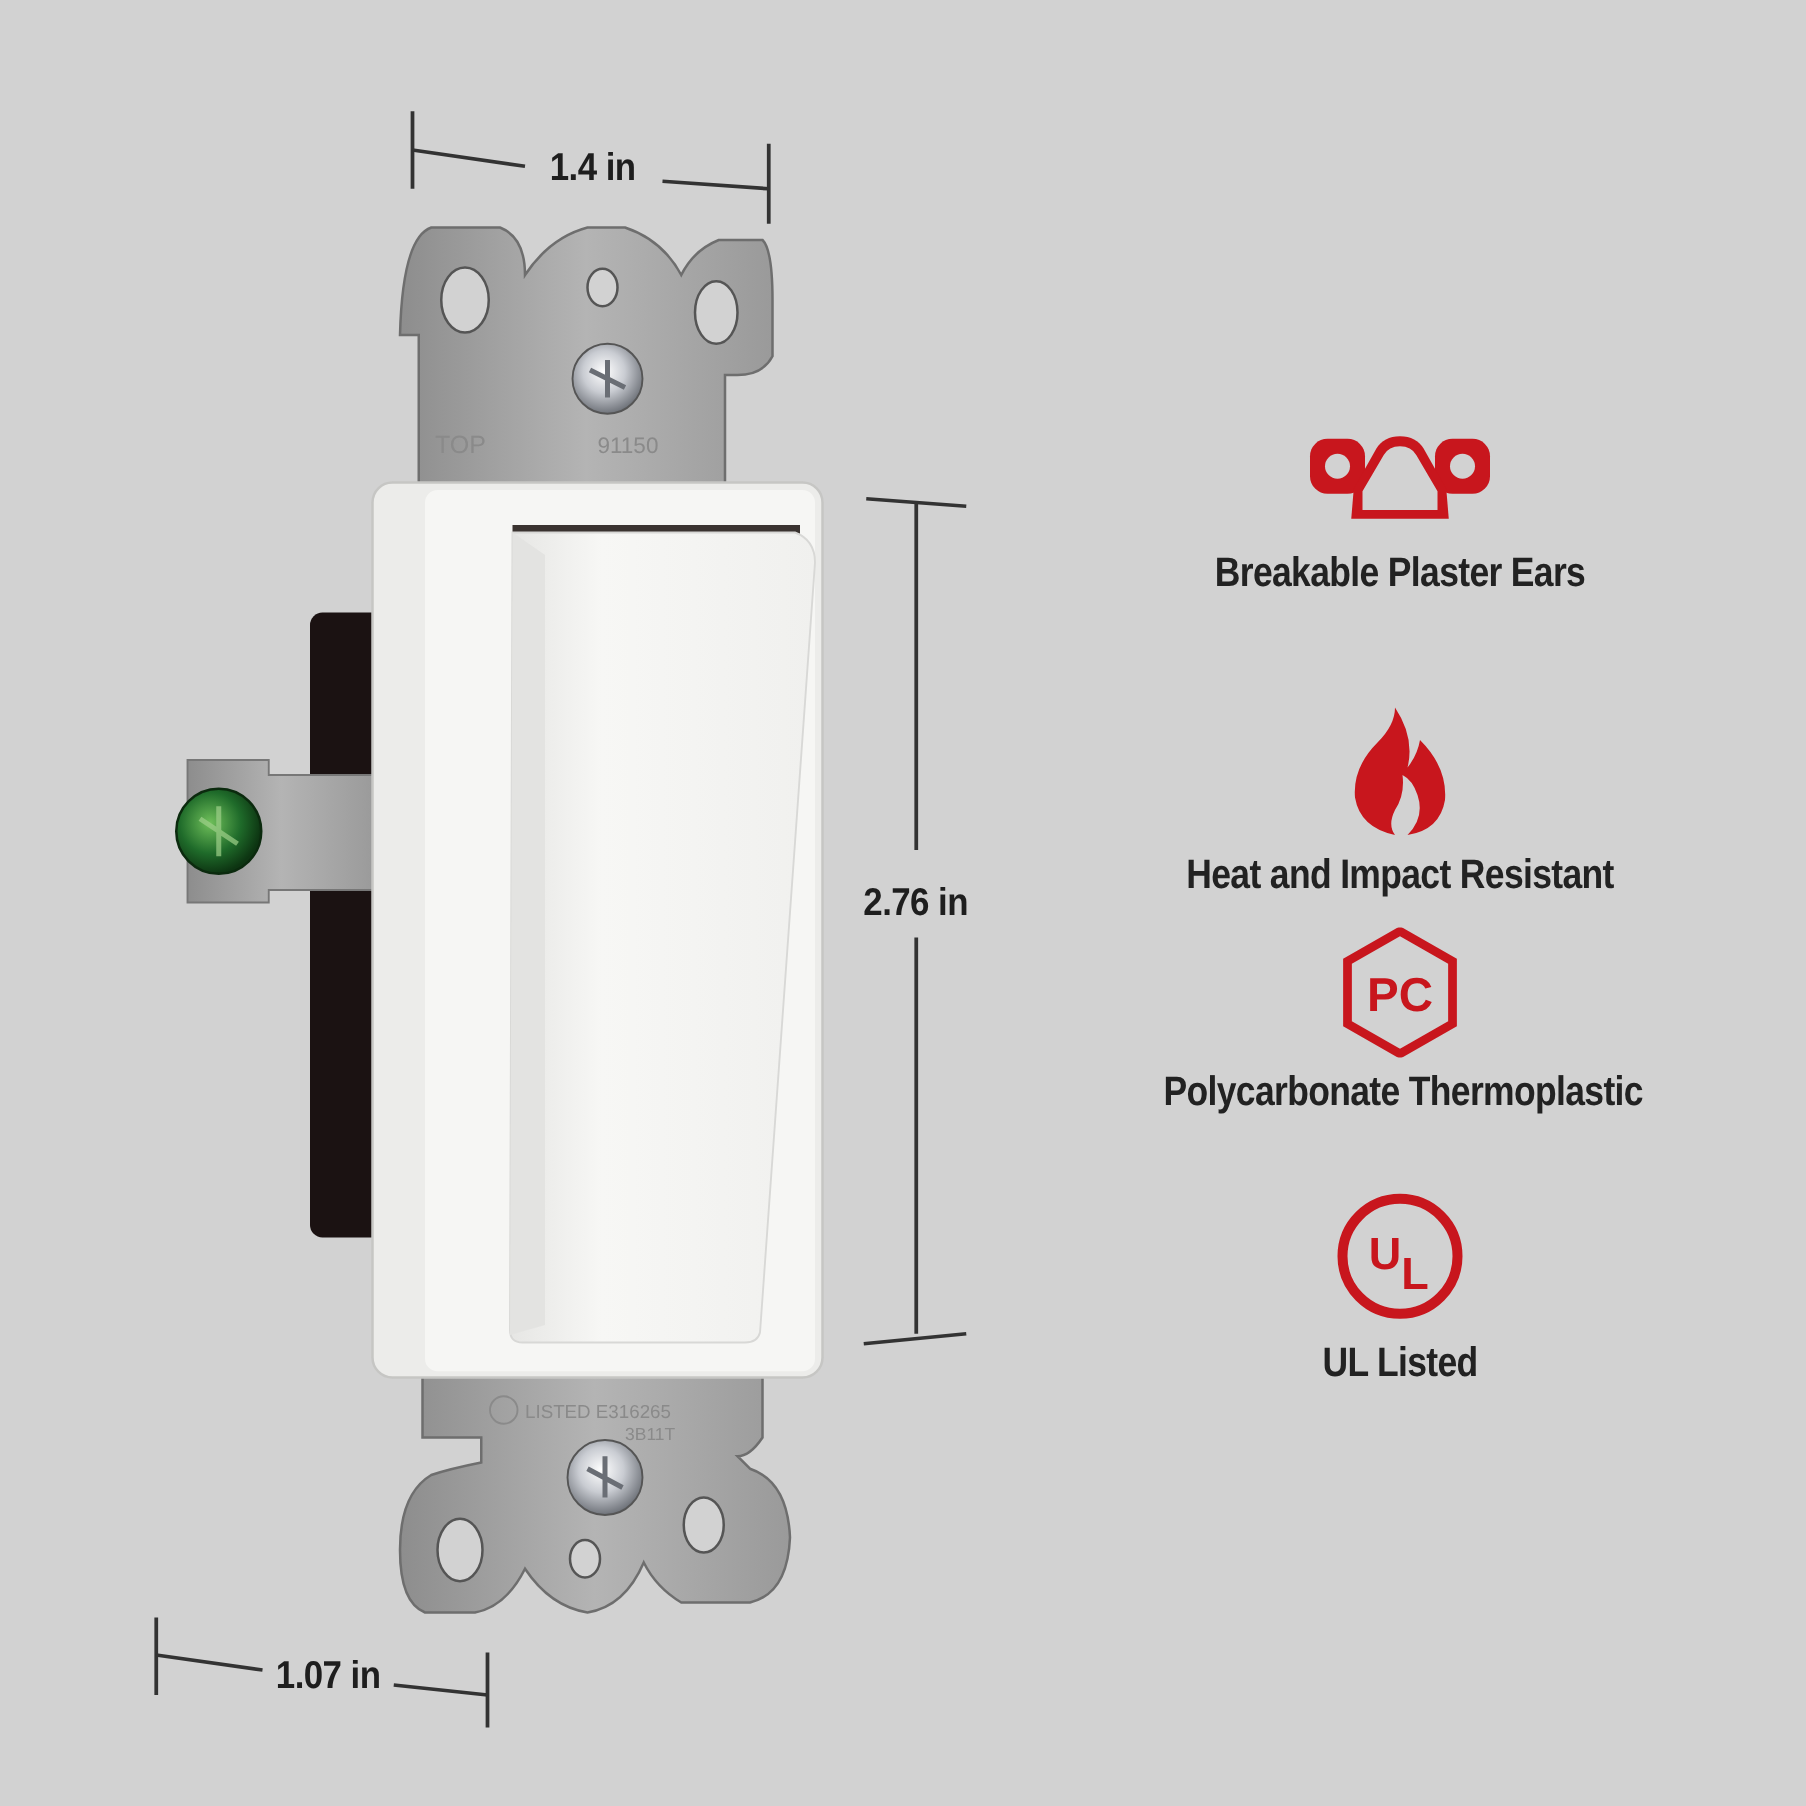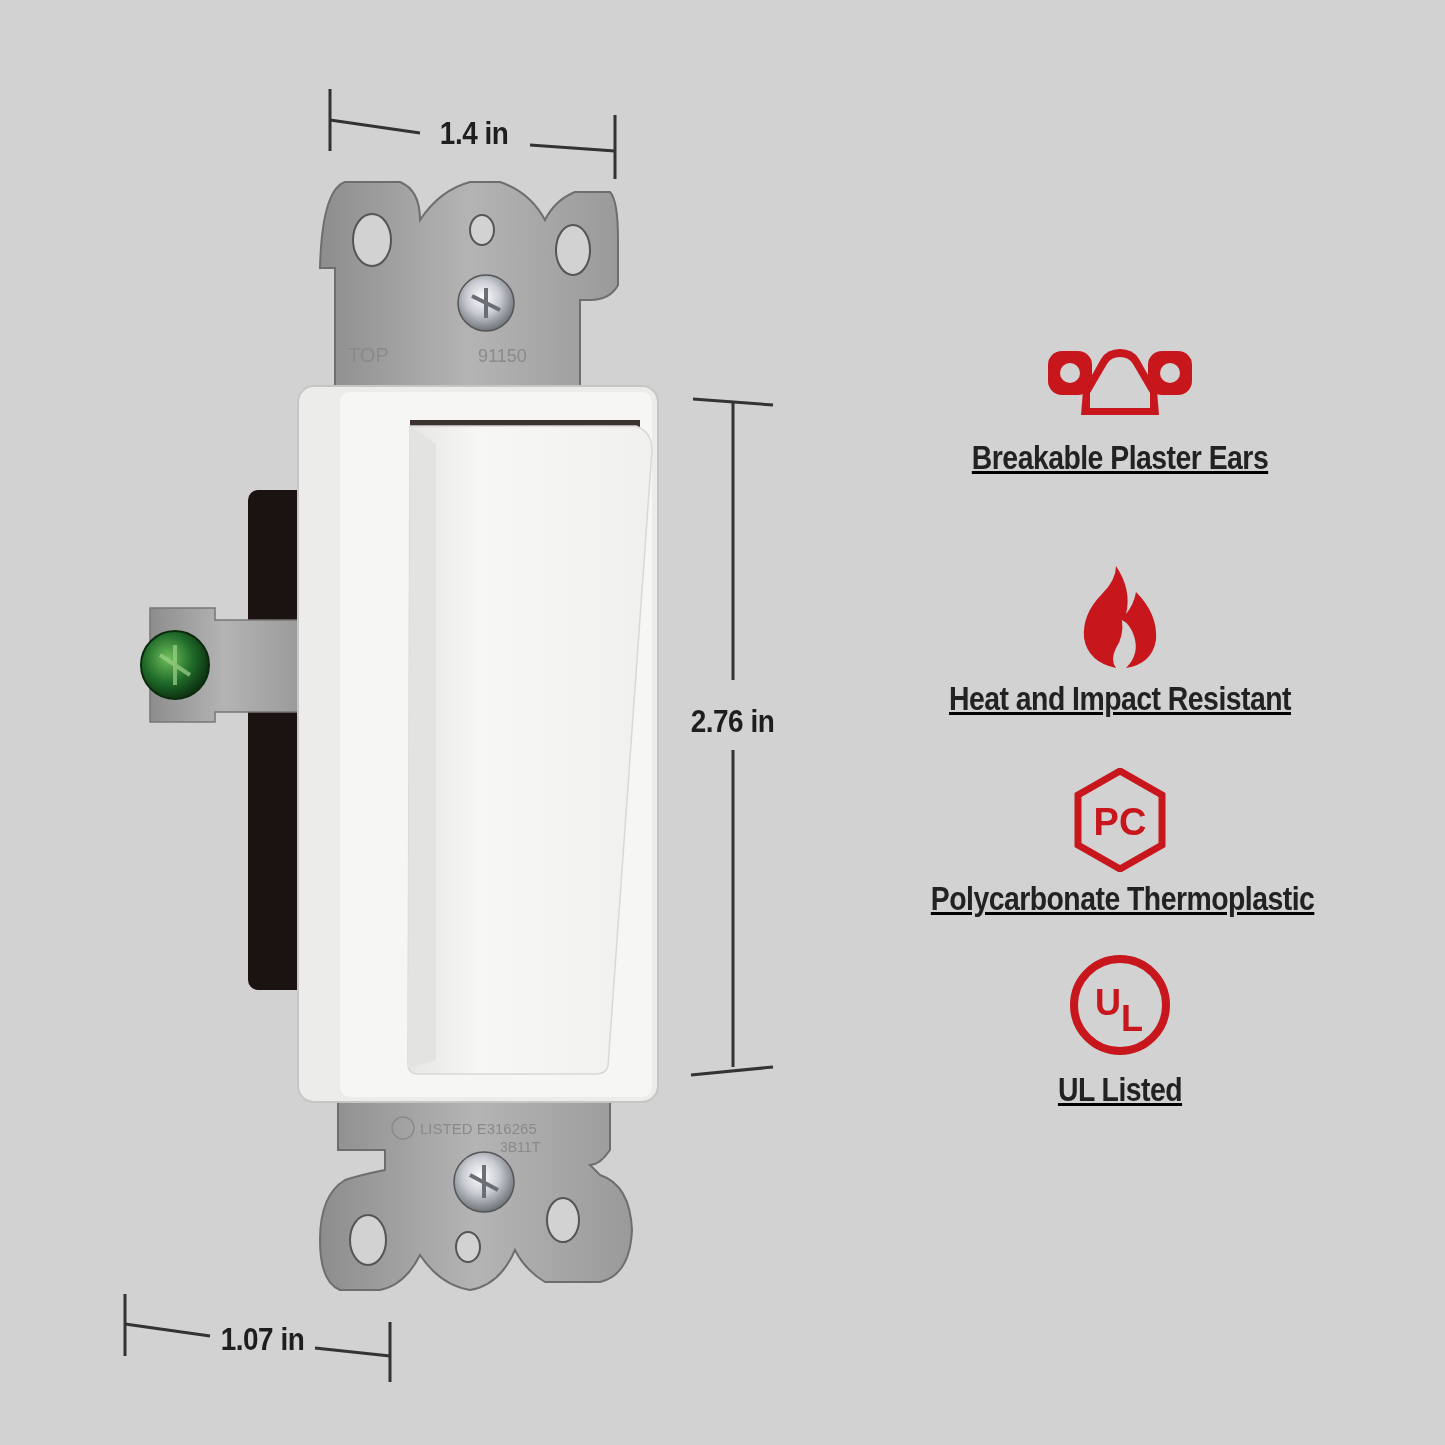--- a/index.html
+++ b/index.html
@@ -20,21 +20,20 @@
       letter-spacing: -0.5px;
       transform: scaleX(0.9);
       transform-origin: center;
       white-space: nowrap;
     }
     .feature {
       position: absolute;
       left: 900px;
       width: 440px;
       text-align: center;
-      text-decoration: underline;
     }
     .feature-label {
       display: block;
       font-family: "Liberation Sans", sans-serif;
       font-weight: bold;
       font-size: 33px;
       color: #222;
       letter-spacing: -0.6px;
       transform: scaleX(0.86);
       white-space: nowrap;
@@ -160,21 +159,21 @@
     <span class="feature-label" style="margin-top:16px;">Breakable Plaster Ears</span>
   </div>
 
   <div class="feature" style="top:564px;">
     <svg class="feature-icon" width="80" height="106" viewBox="0 0 80 106">
       <path d="M36 2 Q52 26 46 50 Q54 40 56 28 Q78 50 76 76 Q72 100 46 104 Q60 90 54 72 Q50 60 42 56 Q44 72 36 84 Q30 96 36 104 Q8 98 4 74 Q2 50 22 30 Q36 16 36 2 Z" fill="#c8161d"></path>
     </svg>
     <span class="feature-label" style="margin-top:10px;">Heat and Impact Resistant</span>
   </div>
 
-  <div class="feature" style="top:768px;text-align:center;">
+  <div class="feature" style="top:742px;text-align:center;">
     <svg class="feature-icon" width="96" height="104" viewBox="0 0 96 104">
       <polygon points="48,3 90,27 90,77 48,101 6,77 6,27" fill="none" stroke="#c8161d" stroke-width="7"></polygon>
       <text x="48" y="67" text-anchor="middle" font-family="Liberation Sans, sans-serif" font-weight="bold" font-size="38" fill="#c8161d">PC</text>
     </svg>
     <span class="feature-label" style="margin-top:8px;">Polycarbonate Thermoplastic</span>
   </div>
 
   <div class="feature" style="top:953px;">
     <svg class="feature-icon" width="104" height="104" viewBox="0 0 104 104">
       <circle cx="52" cy="52" r="46" fill="none" stroke="#c8161d" stroke-width="8"></circle>

